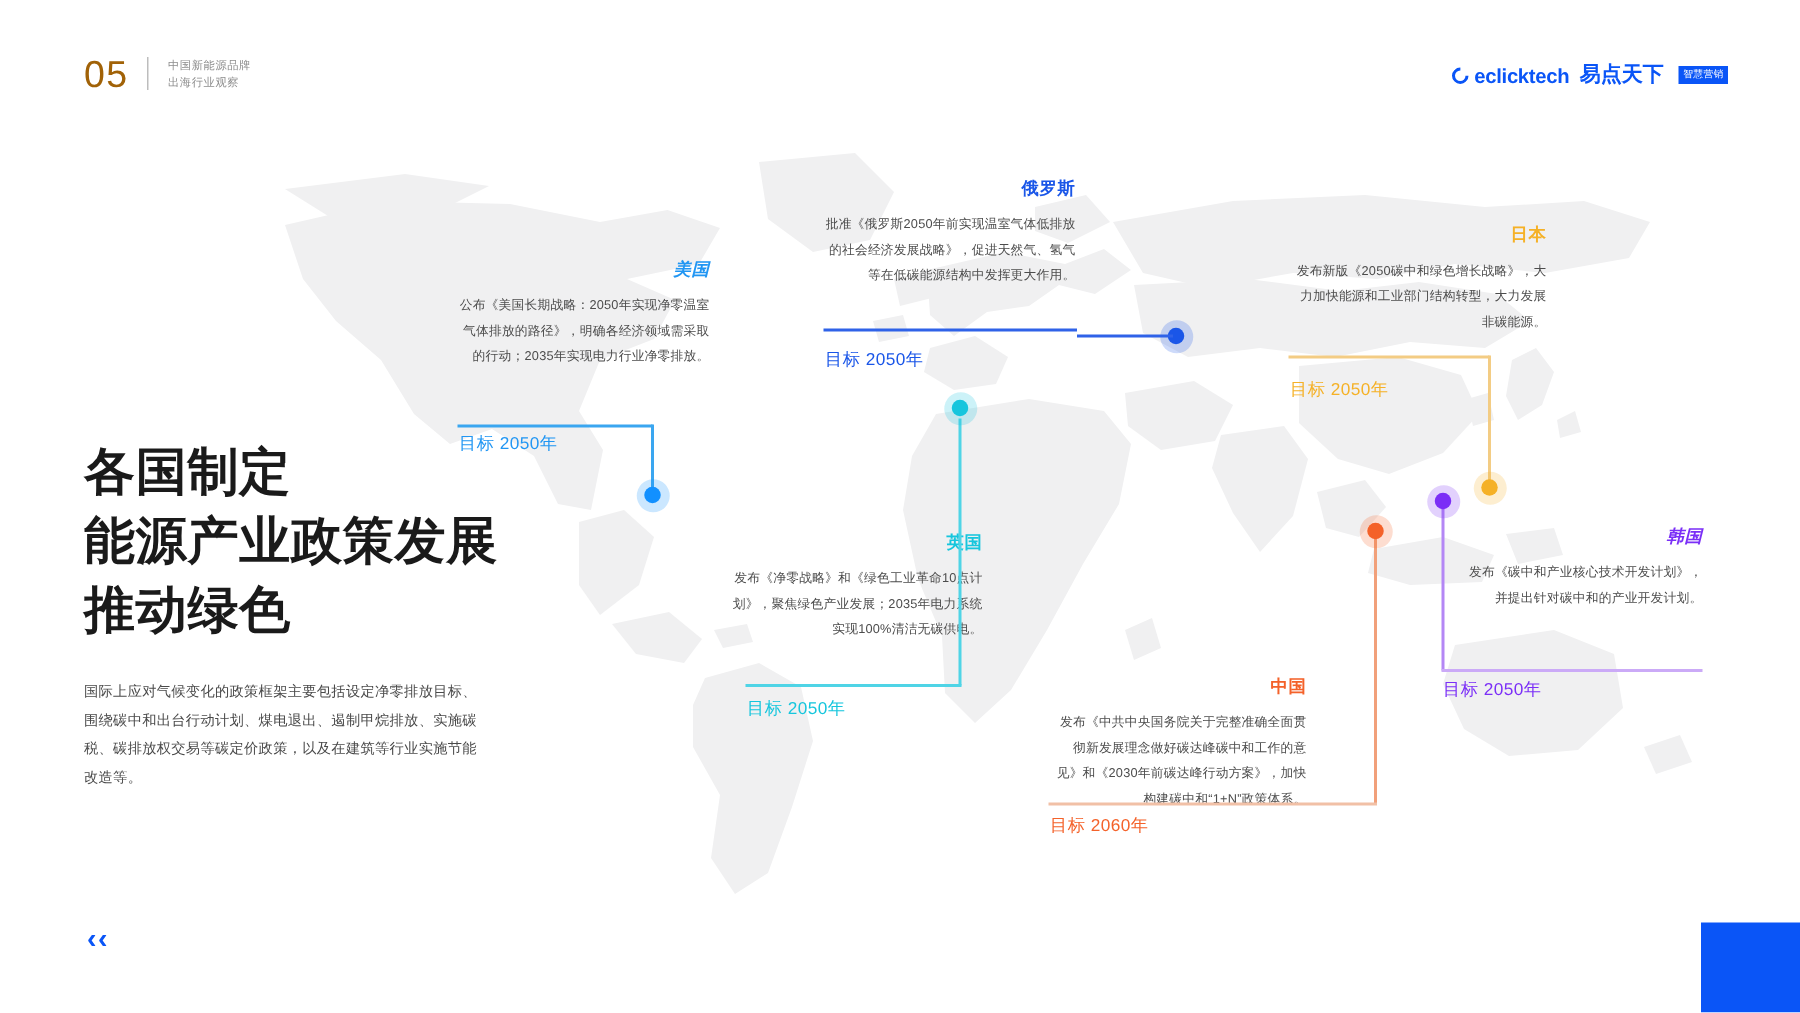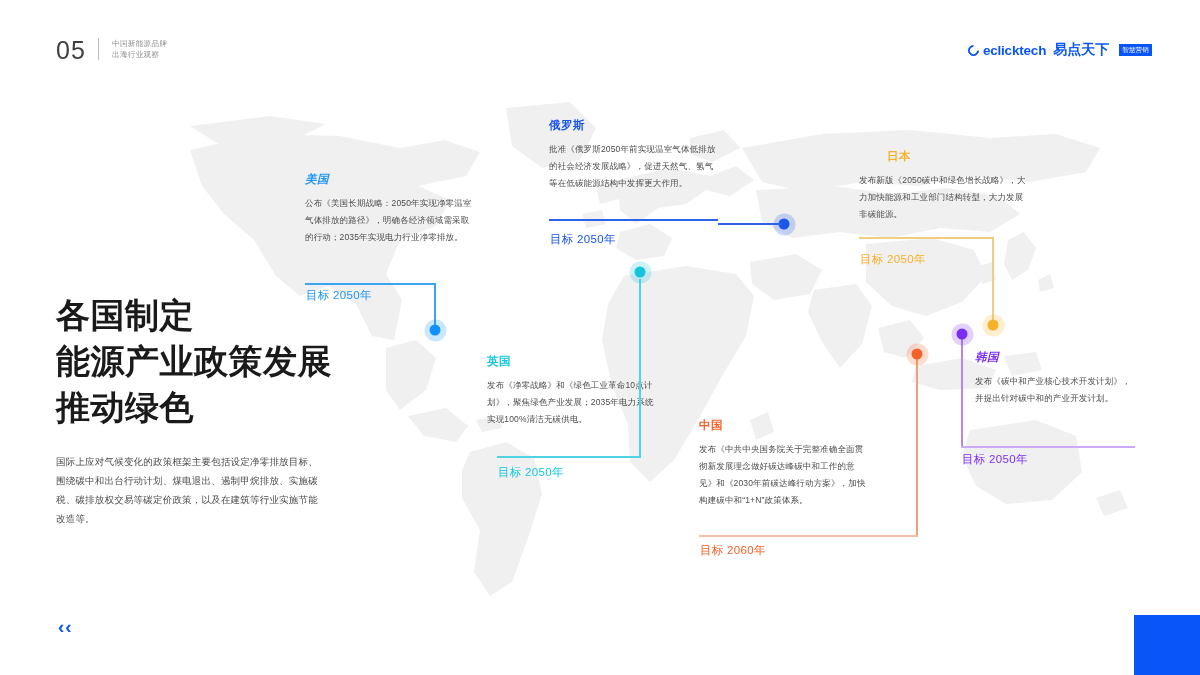--- a/index.html
+++ b/index.html
@@ -9,21 +9,21 @@
     background: #ffffff;
     position: relative;
     overflow: hidden;
     color: #333;
   }
 
   
   .header { position: absolute; top: 0; left: 0; width: 1200px; height: 88px; }
   .hdr-num {
     position: absolute; left: 56px; top: 36px;
-    font-size: 25px; font-weight: 300; letter-spacing: 1px; color: #404040;
+    font-size: 25px; font-weight: 300; letter-spacing: 1px; color: #a16207;
   }
   .hdr-div {
     position: absolute; left: 98px; top: 38px;
     width: 1px; height: 22px; background: #bdbdbd;
   }
   .hdr-sub {
     position: absolute; left: 112px; top: 38px;
     font-size: 7.5px; line-height: 11px; color: #8d8d8d; letter-spacing: .4px;
   }
   .hdr-logo {
@@ -52,21 +52,21 @@
   .title-block h1 {
     font-size: 34px; line-height: 46px; font-weight: 700;
     color: #1a1a1a; letter-spacing: .5px;
   }
   .title-desc {
     margin-top: 22px; width: 268px;
     font-size: 9.5px; line-height: 19px; color: #4a4a4a; letter-spacing: .2px;
   }
 
   
-  .callout { position: absolute; width: 170px; }
+  .callout { position: absolute; width: 170px; text-align: right; }
   .callout .c-name {
     font-size: 11.5px; font-weight: 700; letter-spacing: .5px; margin-bottom: 8px;
   }
   .callout .c-body {
     font-size: 8.5px; line-height: 17px; color: #4c4c4c; letter-spacing: .15px;
   }
   .goal {
     position: absolute; font-size: 11.5px; font-weight: 400; letter-spacing: .3px;
     white-space: nowrap;
   }
@@ -199,21 +199,21 @@
 <div class="callout" style="left:487px; top:354px; width:168px;">
   <div class="c-name" style="color:#16c6dd;">英国</div>
   <div class="c-body">发布《净零战略》和《绿色工业革命10点计划》，聚焦绿色产业发展；2035年电力系统实现100%清洁无碳供电。</div>
 </div>
 <div class="line" style="left:639px; top:279px; width:2px; height:178px; background:#4fd4e6;"></div>
 <div class="line" style="left:497px; top:456px; width:144px; height:2px; background:#4fd4e6;"></div>
 <div class="goal" style="left:498px; top:465px; color:#16c6dd;">目标 2050年</div>
 <div class="dot" style="left:640px; top:272px; background:#16c6dd;"></div>
 
 <div class="callout" style="left:699px; top:418px; width:172px;">
-  <div class="c-name" style="color:#f4622a;">中国</div>
+  <div class="c-name" style="color:#f4622a;margin-top:32px;">中国</div>
   <div class="c-body">发布《中共中央国务院关于完整准确全面贯彻新发展理念做好碳达峰碳中和工作的意见》和《2030年前碳达峰行动方案》，加快构建碳中和“1+N”政策体系。</div>
 </div>
 <div class="line" style="left:916px; top:355px; width:2px; height:181px; background:#f1a07a;"></div>
 <div class="line" style="left:699px; top:535px; width:219px; height:1.5px; background:#f1c0a6;"></div>
 <div class="goal" style="left:700px; top:543px; color:#f4622a;">目标 2060年</div>
 <div class="dot" style="left:917px; top:354px; background:#f4622a;"></div>
 
 <div class="callout" style="left:859px; top:149px; width:172px;">
   <div class="c-name" style="color:#f5b127;margin-left:28px;">日本</div>
   <div class="c-body">发布新版《2050碳中和绿色增长战略》，大力加快能源和工业部门结构转型，大力发展非碳能源。</div>

